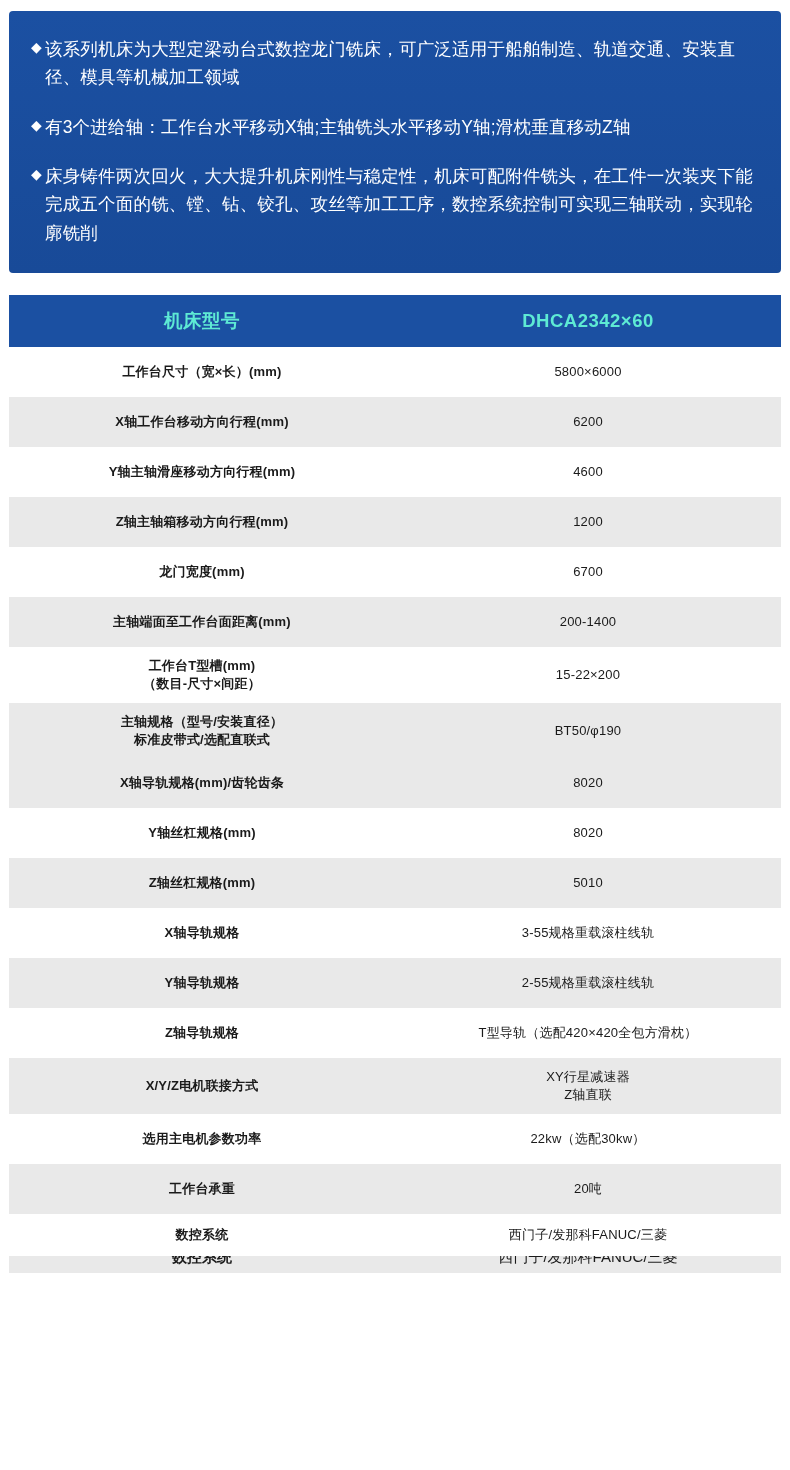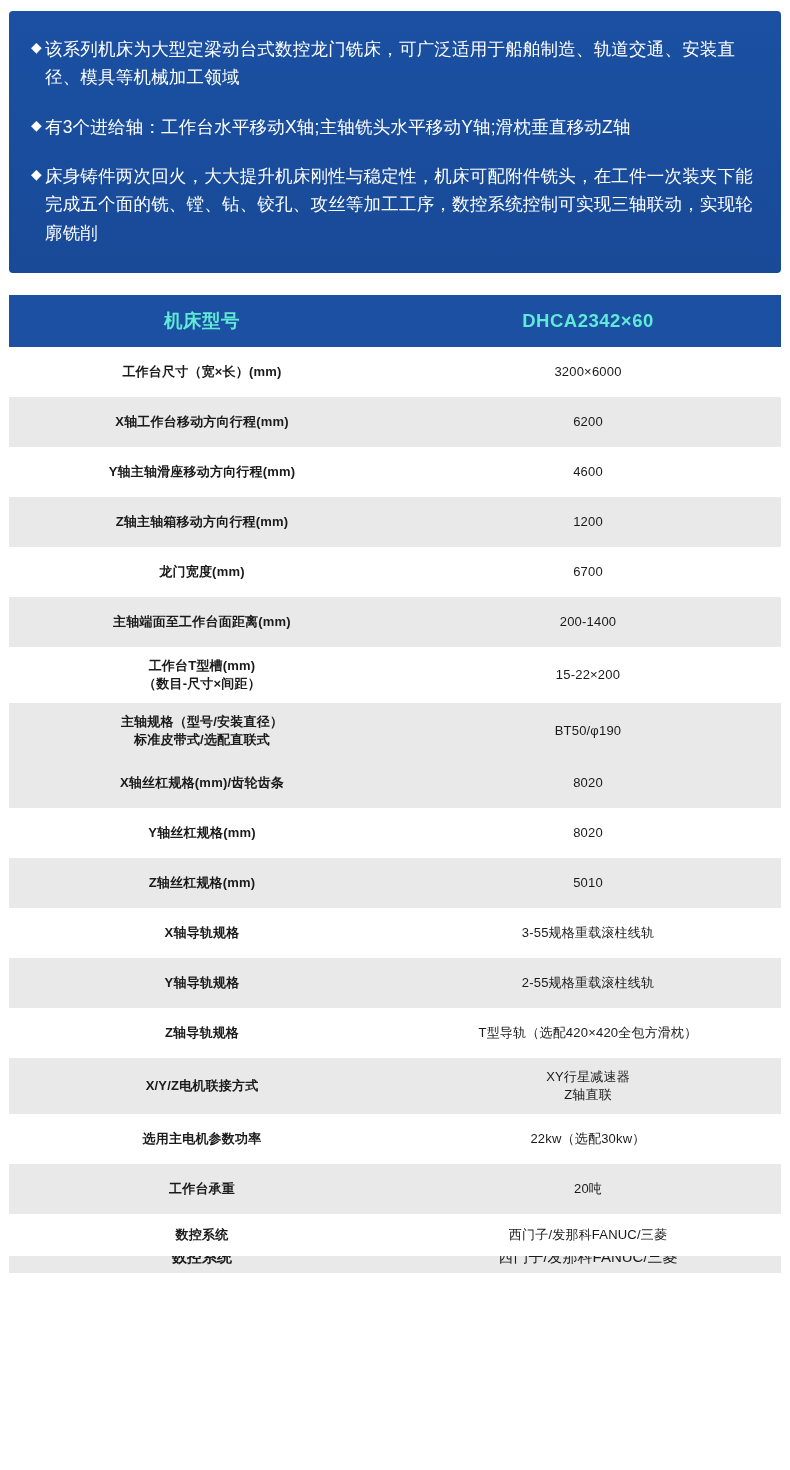--- a/index.html
+++ b/index.html
@@ -139,21 +139,21 @@
 
   <table class="spec-table">
     <tbody>
       <tr class="head">
         <th>机床型号</th>
         <th>DHCA2342×60</th>
       </tr>
 
       <tr class="norm">
         <td class="k">工作台尺寸（宽×长）(mm)</td>
-        <td class="v">3200×6000</td>
+        <td class="v">5800×6000</td>
       </tr>
       <tr class="alt">
         <td class="k">X轴工作台移动方向行程(mm)</td>
         <td class="v">6200</td>
       </tr>
       <tr class="norm">
         <td class="k">Y轴主轴滑座移动方向行程(mm)</td>
         <td class="v">4600</td>
       </tr>
       <tr class="alt">
@@ -179,21 +179,21 @@
 
       <tr class="alt two">
         <td class="k">
           <span class="l2">主轴规格（型号/安装直径）</span>
           <span class="l2">标准皮带式/选配直联式</span>
         </td>
         <td class="v">BT50/φ190</td>
       </tr>
 
       <tr class="alt">
-        <td class="k">X轴丝杠规格(mm)/齿轮齿条</td>
+        <td class="k">X轴导轨规格(mm)/齿轮齿条</td>
         <td class="v">8020</td>
       </tr>
       <tr class="norm">
         <td class="k">Y轴丝杠规格(mm)</td>
         <td class="v">8020</td>
       </tr>
       <tr class="alt">
         <td class="k">Z轴丝杠规格(mm)</td>
         <td class="v">5010</td>
       </tr>

